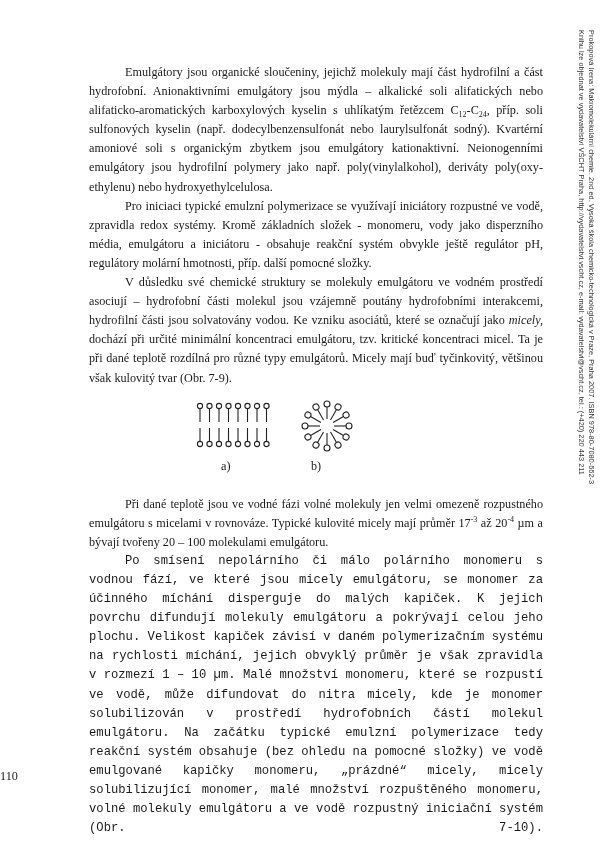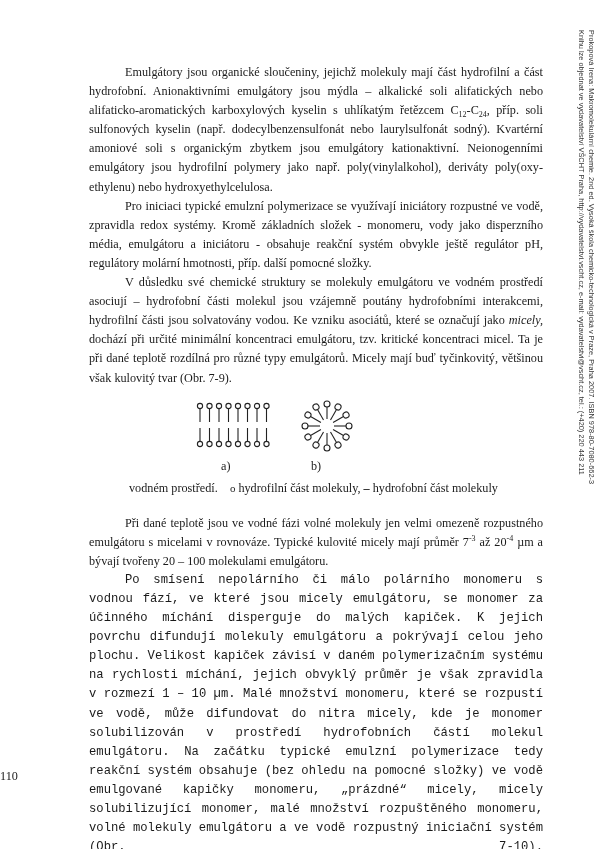--- a/index.html
+++ b/index.html
@@ -132,27 +132,20 @@
             <circle cx="0" cy="-22" r="3"></circle>
           </g>
       </g>
     </svg>
 
     <span class="label label-a">a)</span>
     <span class="label label-b">b)</span>
   </div>
 
   <div class="caption" style="margin-top:-28px;">
-    <div class="line2">
-      <span>vodném prostředí.</span>
-      &nbsp;&nbsp;&nbsp;<span class="circ">o</span>
-      <span>hydrofilní část molekuly,</span>
-      <b>–</b>
-      <span>hydrofobní část molekuly</span>
-    </div>
   </div>
 
-  <p class="p indent"><span>Při dané teplotě jsou ve vodné fázi volné molekuly jen velmi omezeně rozpustného emulgátoru s micelami v rovnováze. Typické kulovité micely mají průměr 7</span><sup>-3</sup><span> až 20</span><sup>-4</sup><span> µm a bývají tvořeny 20 – 100 molekulami emulgátoru.</span></p>
+  <p class="p indent"><span>Při dané teplotě jsou ve vodné fázi volné molekuly jen velmi omezeně rozpustného emulgátoru s micelami v rovnováze. Typické kulovité micely mají průměr 17</span><sup>-3</sup><span> až 20</span><sup>-4</sup><span> µm a bývají tvořeny 20 – 100 molekulami emulgátoru.</span></p>
 
   <p class="p indent last-line-justify">Po smísení nepolárního či málo polárního monomeru s vodnou fází, ve které jsou micely emulgátoru, se monomer za účinného míchání disperguje do malých kapiček. K jejich povrchu difundují molekuly emulgátoru a pokrývají celou jeho plochu. Velikost kapiček závisí v daném polymerizačním systému na rychlosti míchání, jejich obvyklý průměr je však zpravidla v rozmezí 1 – 10 µm. Malé množství monomeru, které se rozpustí ve vodě, může difundovat do nitra micely, kde je monomer solubilizován v prostředí hydrofobních částí molekul emulgátoru. Na začátku typické emulzní polymerizace tedy reakční systém obsahuje (bez ohledu na pomocné složky) ve vodě emulgované kapičky monomeru, „prázdné“ micely, micely solubilizující monomer, malé množství rozpuštěného monomeru, volné molekuly emulgátoru a ve vodě rozpustný iniciační systém (Obr. 7-10).</p>
 </div>
 
 <div class="page-number">110</div>
 
 </body></html>

